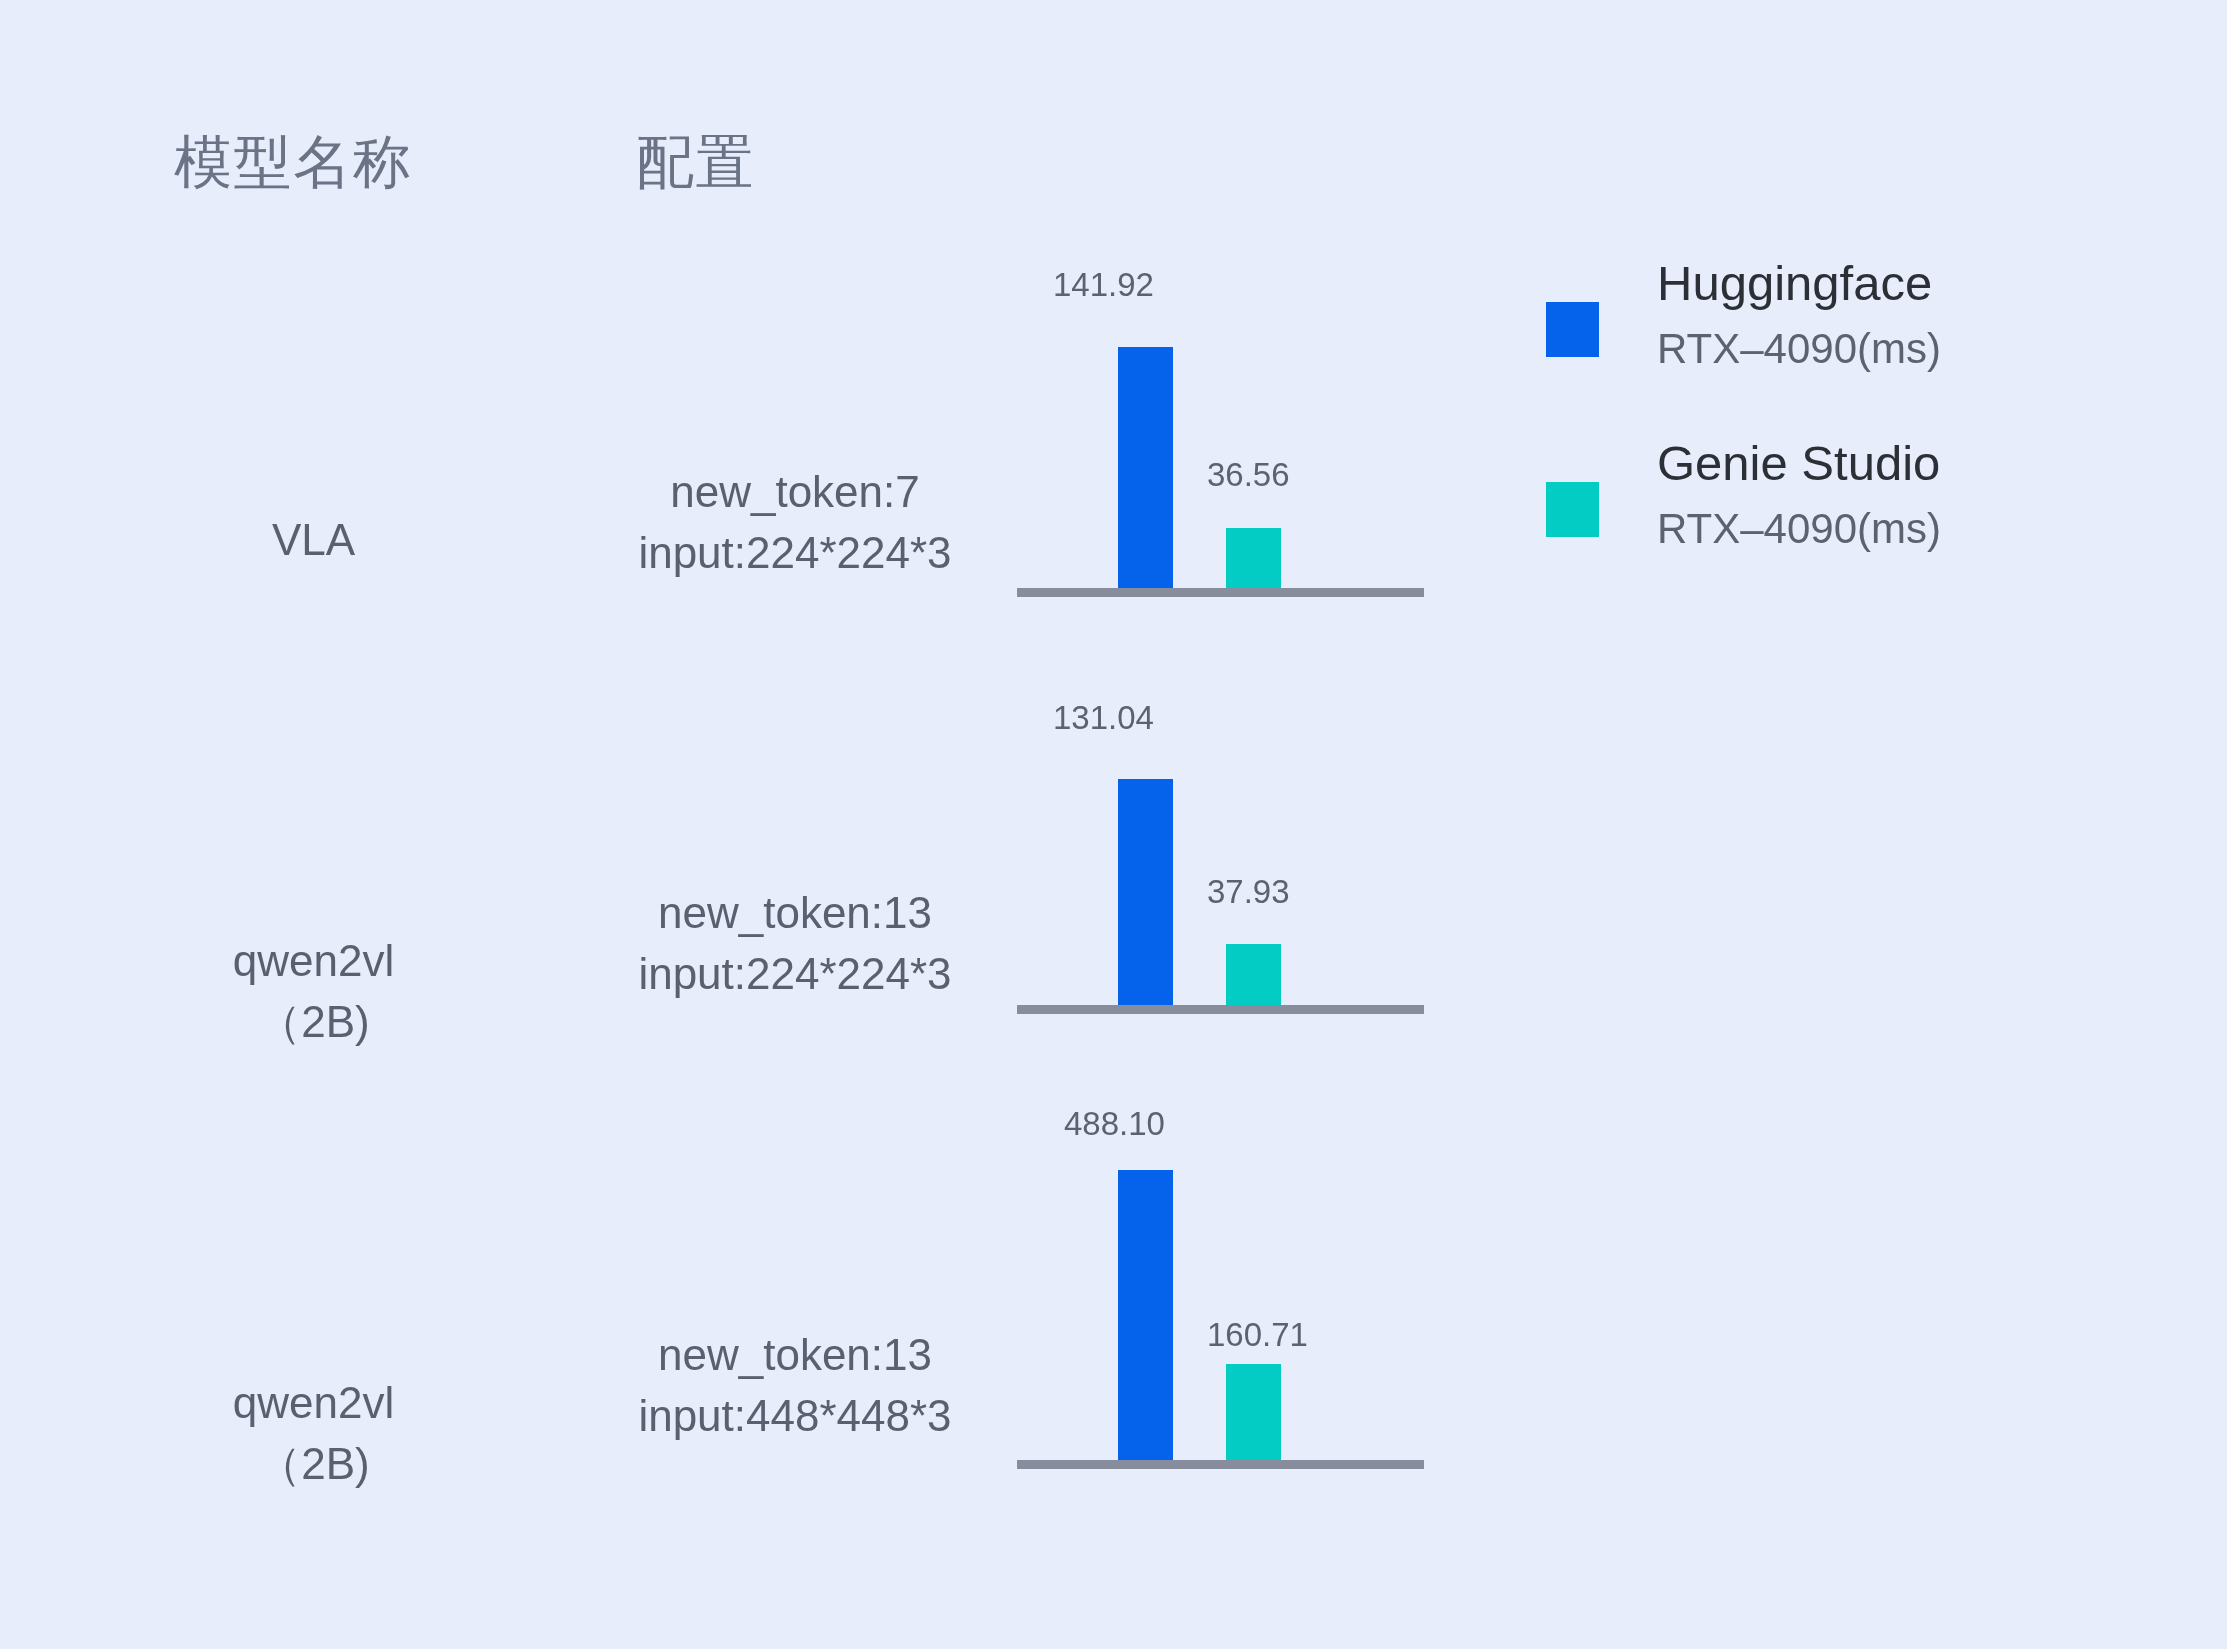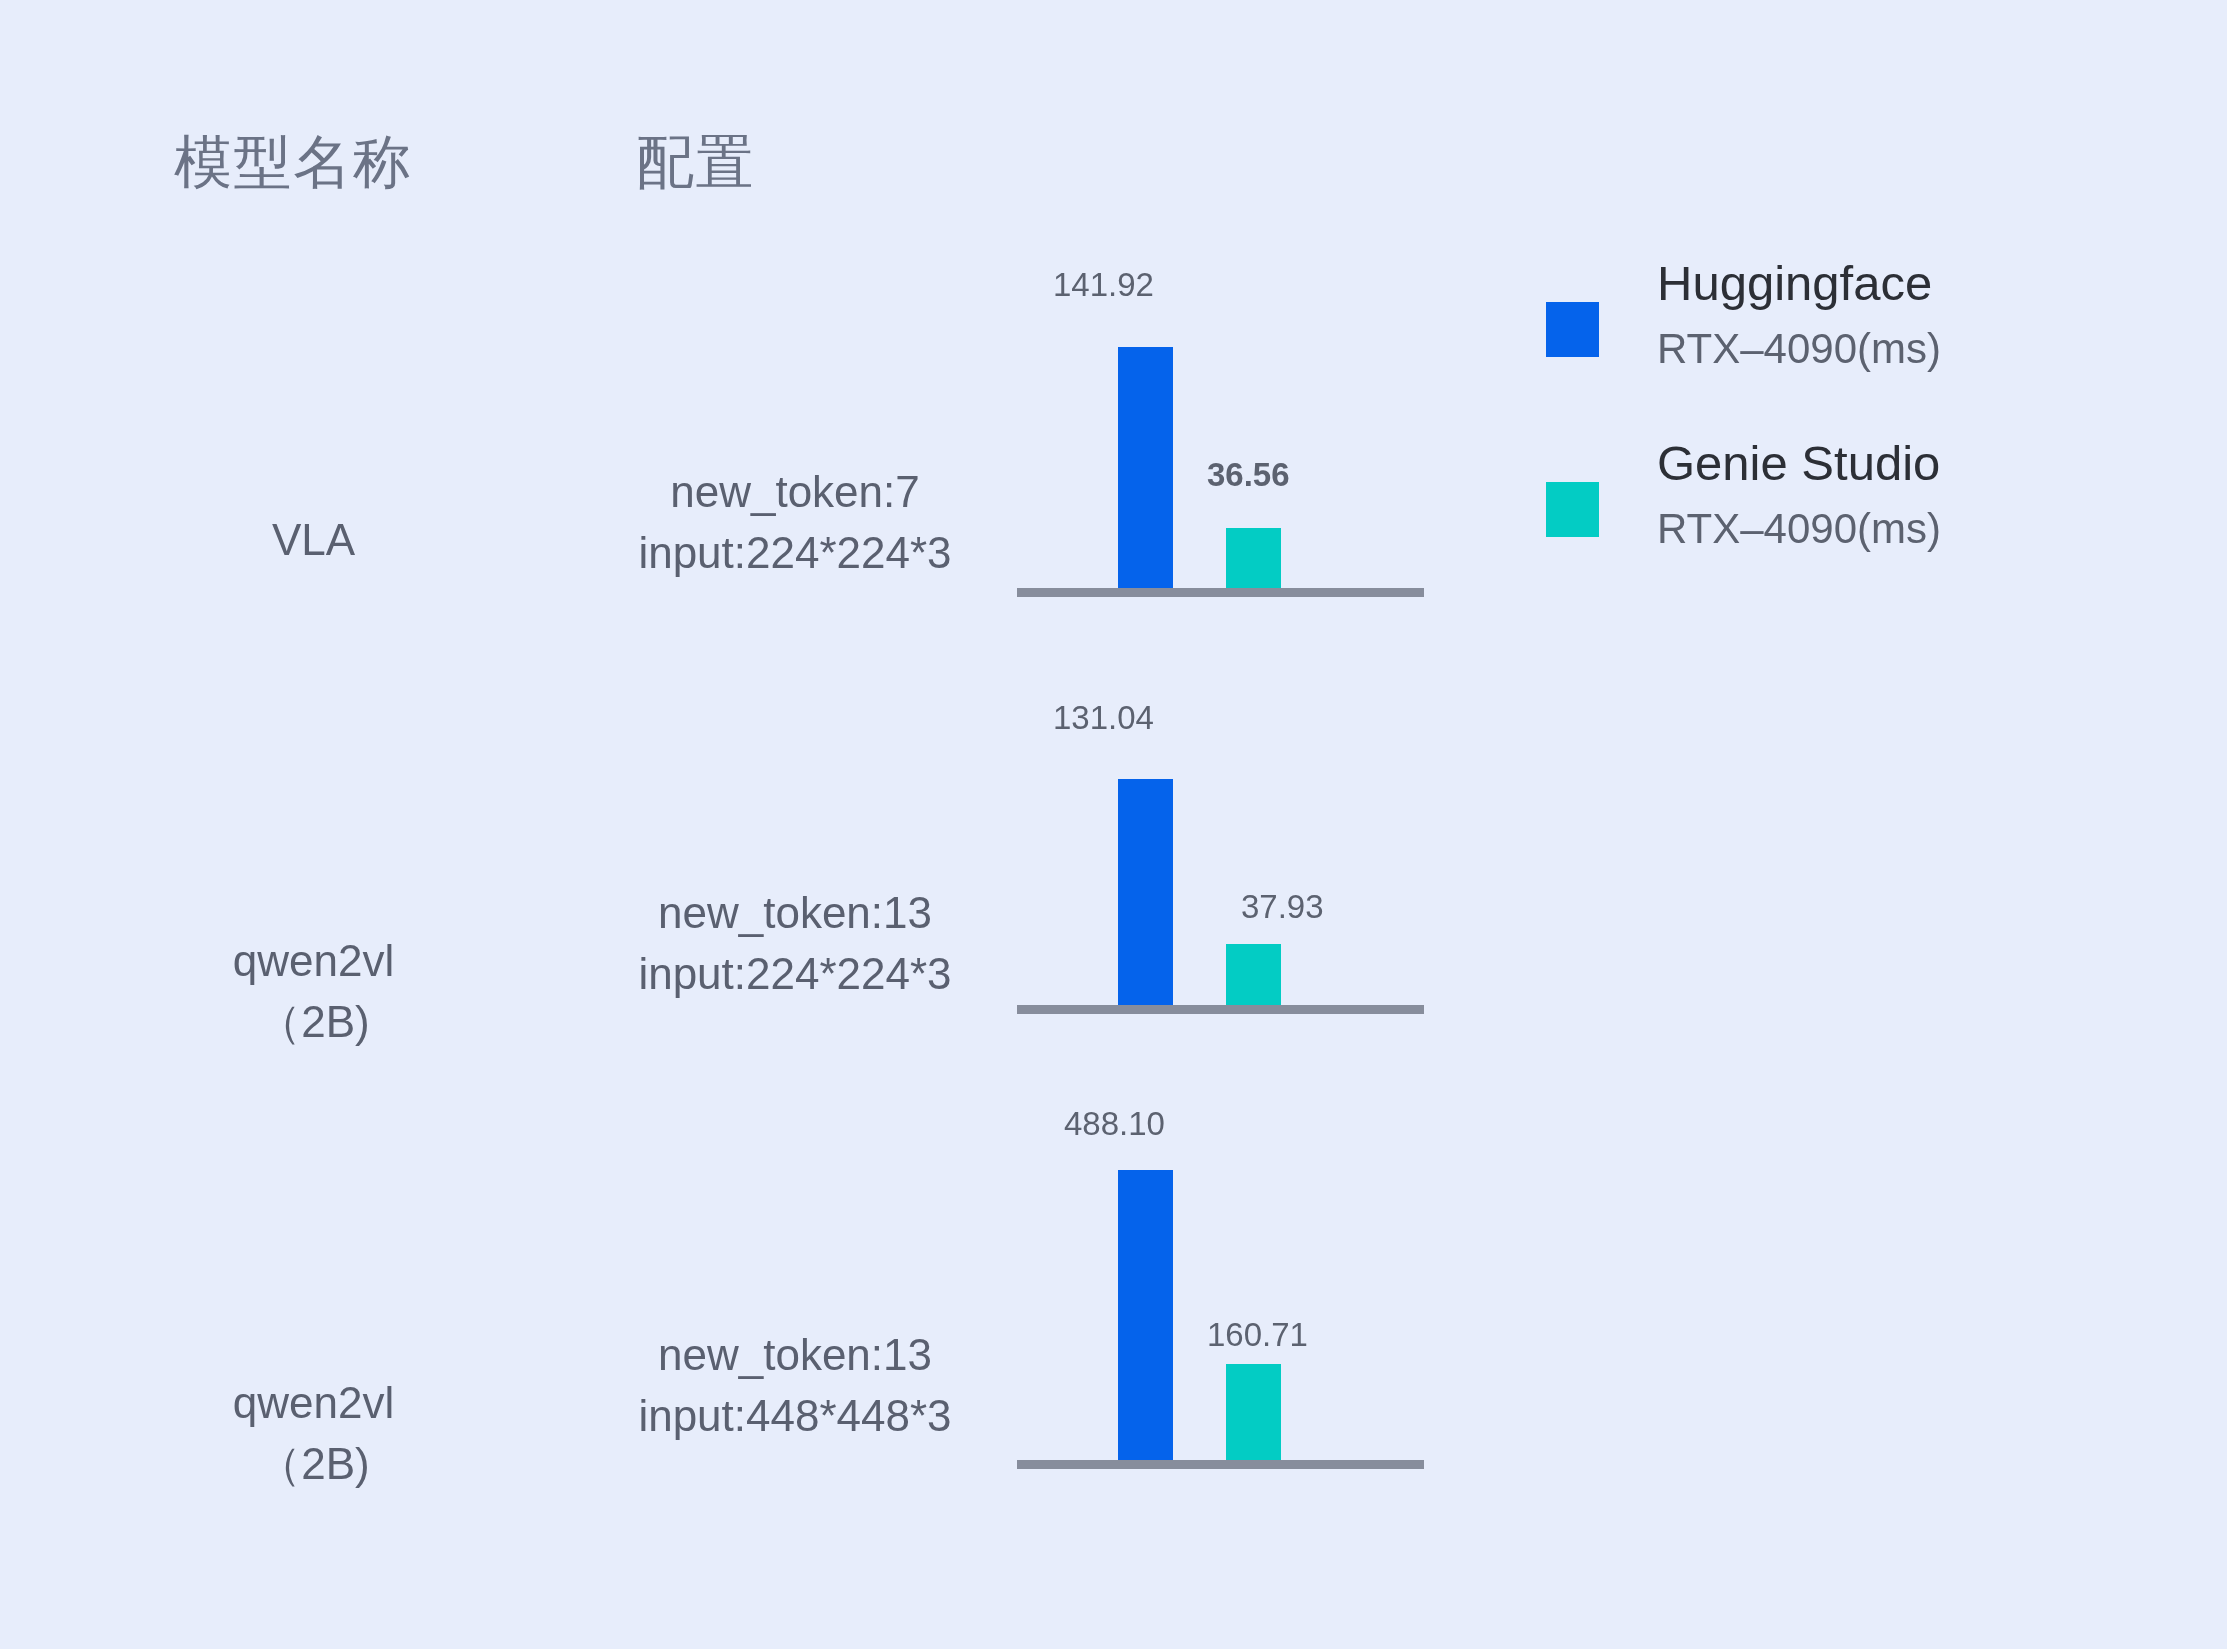--- a/index.html
+++ b/index.html
@@ -118,38 +118,38 @@
   </div>
   <div class="row-label row-config" style="left:513px; top:462px;">
     <div>new_token:7</div>
     <div>input:224*224*3</div>
   </div>
 
   <div class="chart-row" style="left:1017px; top:337px; width:407px; height:251px;">
     <div class="bar blue" style="left:101px; height:241px;"></div>
     <div class="bar teal" style="left:209px; height:60px;"></div>
     <div class="bar-value" style="left:36px; top:-71px;">141.92</div>
-    <div class="bar-value" style="left:190px; top:119px;font-weight:bold;">36.56</div>
+    <div class="bar-value" style="left:190px; top:119px;">36.56</div>
     <div class="baseline" style="top:251px;"></div>
   </div>
 
   <div class="row-label row-model" style="left:149px; top:883px;">
     <div>qwen2vl</div>
     <div>（2B)</div>
   </div>
   <div class="row-label row-config" style="left:513px; top:883px;">
     <div>new_token:13</div>
     <div>input:224*224*3</div>
   </div>
 
   <div class="chart-row" style="left:1017px; top:770px; width:407px; height:235px;">
     <div class="bar blue" style="left:101px; height:226px;"></div>
     <div class="bar teal" style="left:209px; height:61px;"></div>
     <div class="bar-value" style="left:36px; top:-71px;">131.04</div>
-    <div class="bar-value" style="left:190px; top:118px;margin-left:34px;">37.93</div>
+    <div class="bar-value" style="left:190px; top:103px;">37.93</div>
     <div class="baseline" style="top:235px;"></div>
   </div>
 
   <div class="row-label row-model" style="left:149px; top:1325px;">
     <div>qwen2vl</div>
     <div>（2B)</div>
   </div>
   <div class="row-label row-config" style="left:513px; top:1325px;">
     <div>new_token:13</div>
     <div>input:448*448*3</div>

